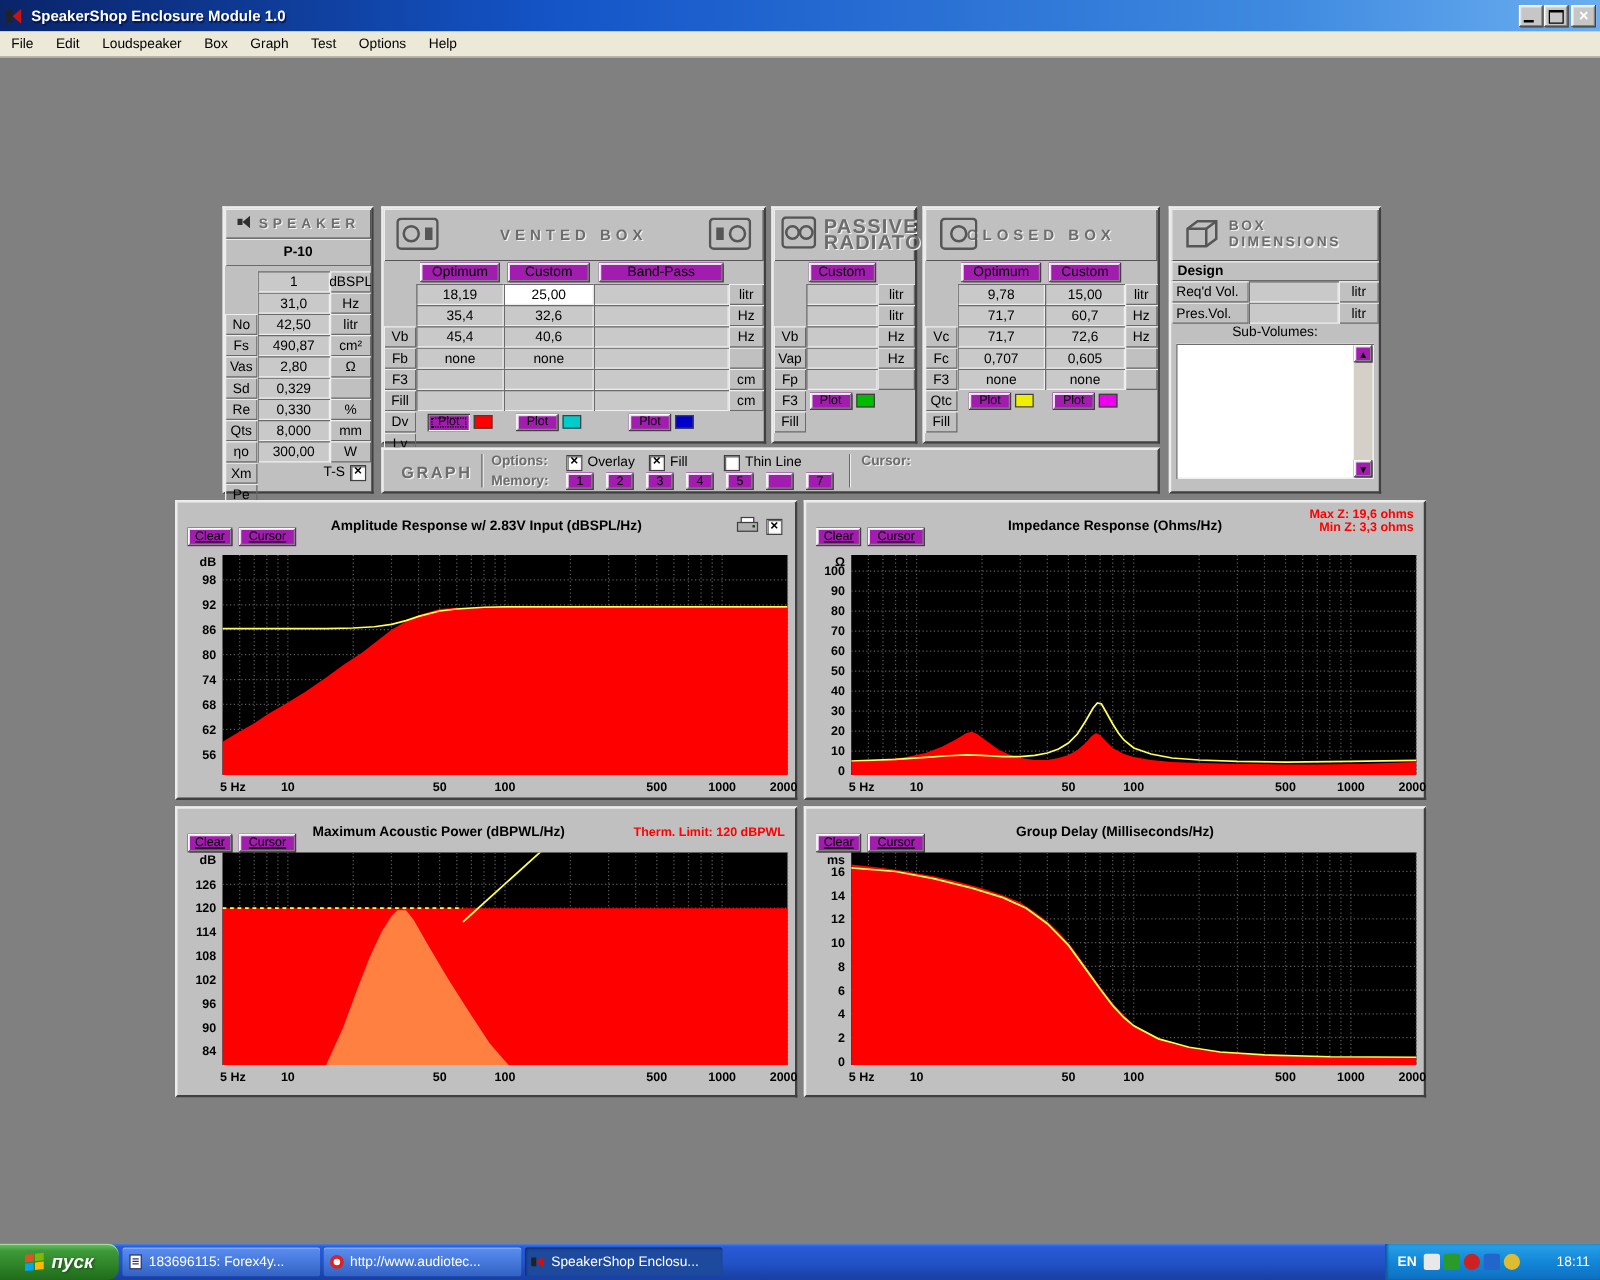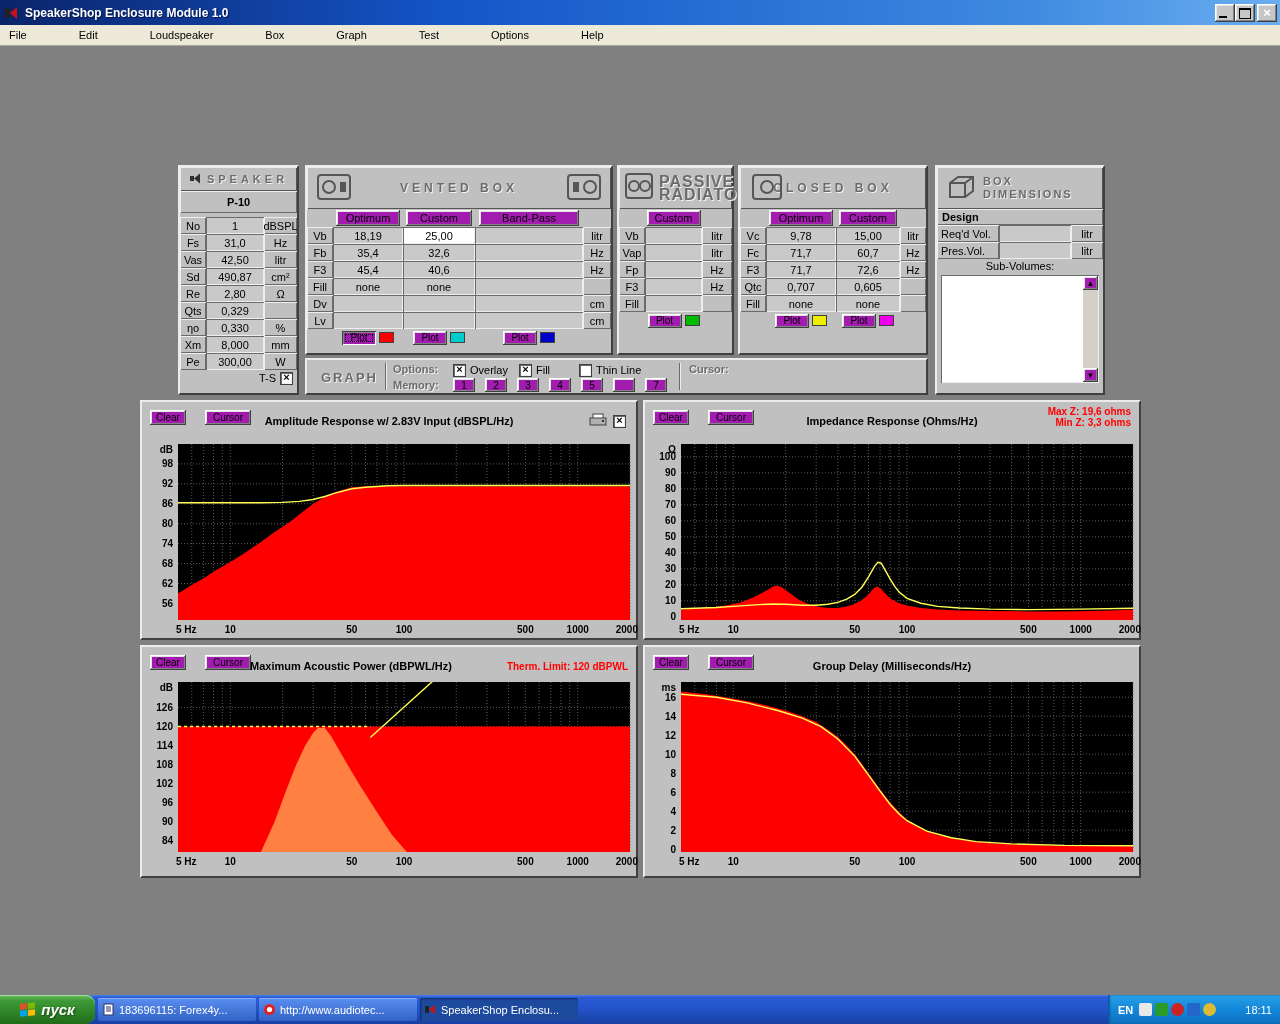--- a/index.html
+++ b/index.html
@@ -13,50 +13,50 @@
   .title-text{font-weight:bold;font-size:12px;text-shadow:1px 1px 1px #00124a;}
   .caption-btns{margin-left:auto;margin-right:3px;display:flex;}
   .cap-btn{width:20px;height:18px;background:#c6c6c6;position:relative;
     box-shadow:inset -1px -1px 0 #404040,inset 1px 1px 0 #fff,inset -2px -2px 0 #808080,inset 2px 2px 0 #e6e6e6;}
   .cap-btn.close{margin-left:2px;}
   .glyph-min{position:absolute;left:4px;bottom:4px;width:8px;height:2px;background:#000;}
   .glyph-max{position:absolute;left:4px;top:4px;width:10px;height:8px;border:1px solid #000;border-top:2px solid #000;}
   .cap-btn.close::after{content:"×";position:absolute;left:0;top:0;width:100%;height:100%;
     display:flex;align-items:center;justify-content:center;font-weight:bold;font-size:13px;line-height:1;}
   .menubar{position:absolute;left:0;top:25px;width:1280px;height:20px;background:#ece9d8;
-    border-bottom:1px solid #aca899;display:flex;align-items:center;gap:34px;}
+    border-bottom:1px solid #aca899;display:flex;align-items:center;}
   .menu-item{padding:0 9px;height:18px;display:flex;align-items:center;}
   
   .p3d{position:absolute;background:#c0c0c0;border:2px solid;border-color:#ececec #404040 #404040 #ececec;box-sizing:border-box;}
   .rz{box-shadow:inset 1px 1px 0 #eeeeee,inset -1px -1px 0 #6a6a6a;}
   .sz{box-shadow:inset 1px 1px 0 #6a6a6a,inset -1px -1px 0 #eeeeee;background:#c9c9c9;}
   .c{display:inline-flex;align-items:center;justify-content:center;height:17px;box-sizing:border-box;overflow:hidden;white-space:nowrap;}
   .r{display:flex;height:17px;}
-  .w26{width:26px;}.w58{width:58px;}.w33{width:33px;}
+  .w26{width:26px;margin-top:34px;}.w58{width:58px;}.w33{width:33px;}
   .w70{width:70px;}.w72{width:72px;}.w108{width:108px;}.w28{width:28px;}
   .w57{width:57px;}.w30{width:30px;}
   .w64c{width:64px;}.w26c{width:26px;}
   .emboss{font-weight:bold;color:#6c6c6c;text-shadow:1px 1px 0 #f2f2f2;}
   .hdr{display:flex;align-items:center;justify-content:center;box-shadow:inset 1px 1px 0 #ececec,inset -1px -1px 0 #555;position:relative;}
   .hdr-big{height:42px;font-size:12px;letter-spacing:4px;}
   .btn{display:inline-flex;align-items:center;justify-content:center;background:#a21caf;color:#000;
     font:11px "Liberation Sans",sans-serif;box-sizing:border-box;border:none;
     box-shadow:inset -1px -1px 0 #404040,inset 1px 1px 0 #ffffff,inset -2px -2px 0 #828282,inset 2px 2px 0 #e2e2e2;}
   .btn.small{font-size:10px;}
   .pressed{box-shadow:inset 1px 1px 0 #404040,inset -1px -1px 0 #fff,inset 2px 2px 0 #828282;}
   .focus-dotted{outline:1px dotted #000;outline-offset:-4px;}
   .cb{width:11px;height:11px;background:#fff;display:inline-block;position:relative;
     box-shadow:inset 1px 1px 0 #6a6a6a,inset -1px -1px 0 #eee;border:1px solid #404040;box-sizing:content-box;}
   .cb.checked::after{content:"×";position:absolute;left:0;top:-1px;width:100%;height:100%;
     display:flex;align-items:center;justify-content:center;font-weight:bold;font-size:11px;}
   .swatch{display:inline-block;width:13px;height:9px;margin-left:3px;border:1px solid #404040;}
   .cellwhite{background:#ffffff !important;}
   
   .gpanel{position:absolute;background:#c0c0c0;border:2px solid;border-color:#ececec #404040 #404040 #ececec;box-sizing:border-box;}
-  .gp-btns{position:absolute;left:8px;top:8px;display:flex;gap:19px;}
+  .gp-btns{position:absolute;left:8px;top:20px;display:flex;gap:5px;text-decoration:underline;}
   .gp-title{position:absolute;left:0;right:0;top:13px;text-align:center;font-weight:bold;font-size:11px;}
   .gp-title.leftal{left:108px;right:auto;text-align:left;}
   .gp-red{position:absolute;color:#ff0000;font-weight:bold;font-size:10px;}
   .plot-host{position:absolute;left:4px;}
   .plot-host svg text{fill:#000;font-weight:bold;font-size:10px;font-family:"Liberation Sans",sans-serif;}
   .gp-print{position:absolute;right:10px;top:11px;display:flex;align-items:center;gap:5px;}
   
   .gb-lbl{position:absolute;font-weight:bold;}
   .gb-div{position:absolute;top:3px;bottom:3px;width:2px;box-shadow:inset 1px 0 0 #6a6a6a,inset -1px 0 0 #eee;}
   .mem-btn{width:22px;height:14px;font-size:10px;}

